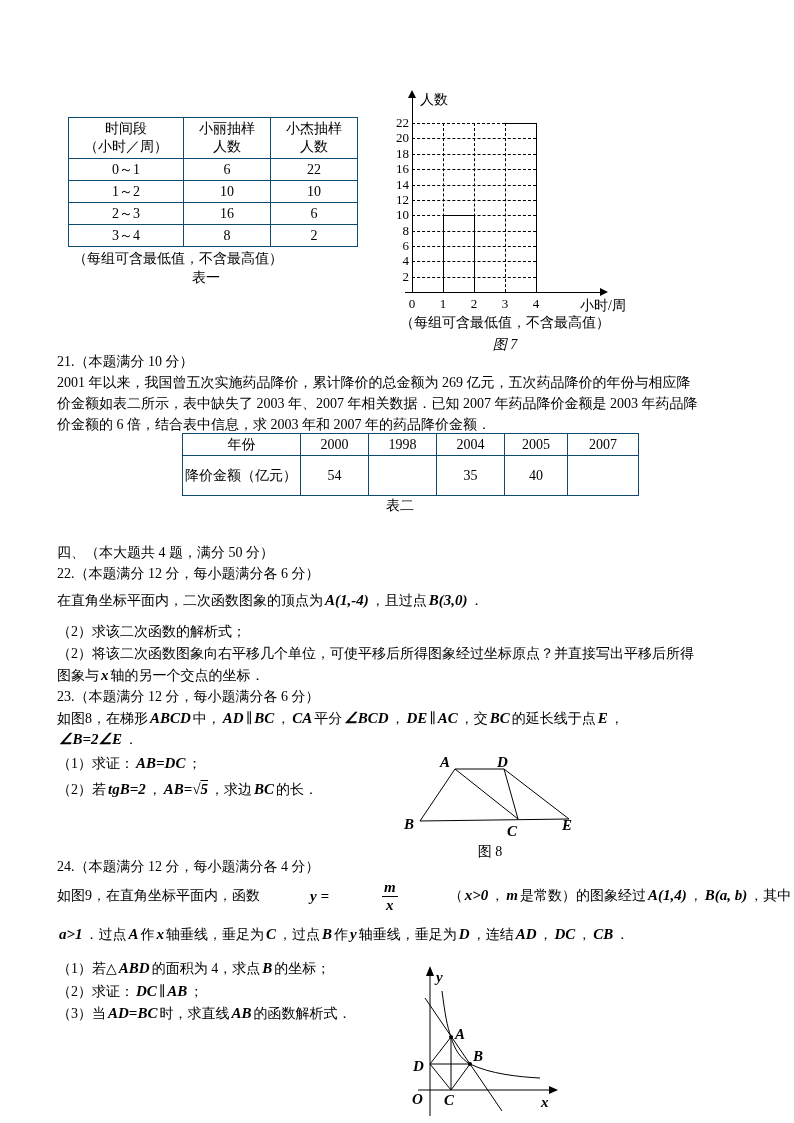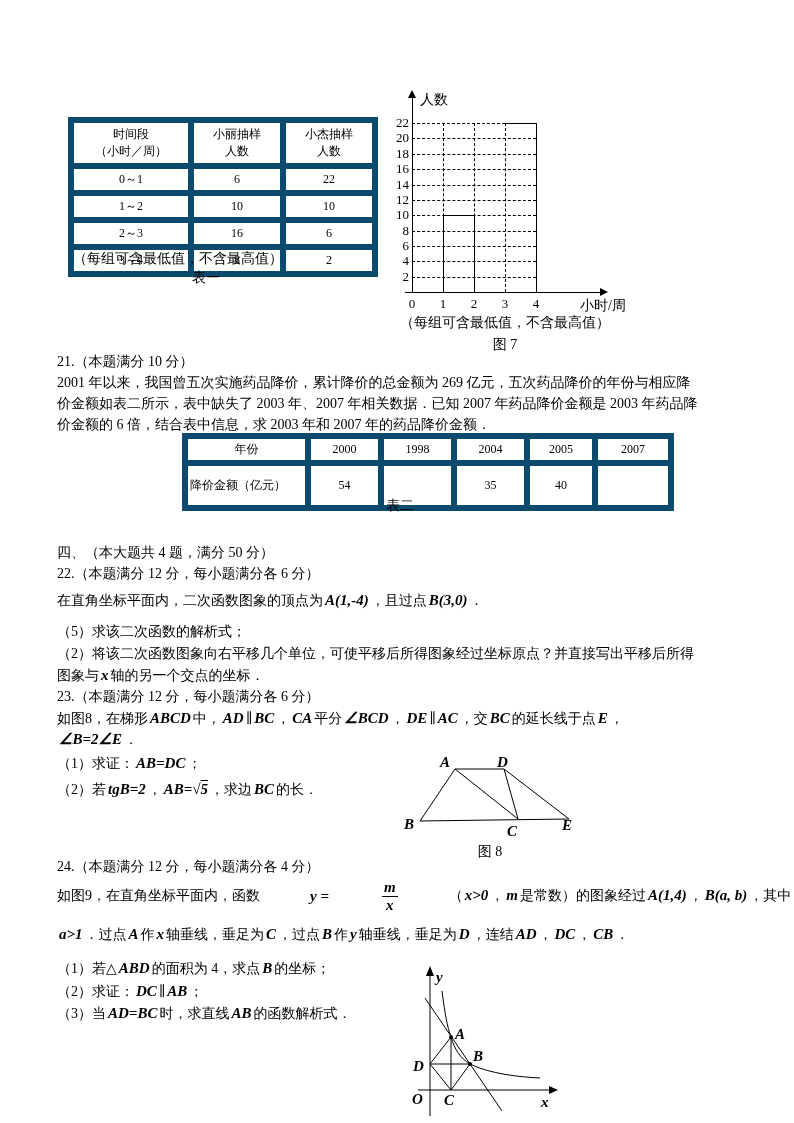--- a/index.html
+++ b/index.html
@@ -4,22 +4,22 @@
 <style>
   html,body{margin:0;padding:0;background:#888;}
   .page{position:relative;width:794px;height:1123px;background:#fff;overflow:hidden;
         font-family:"Liberation Serif","DejaVu Serif",serif;font-size:14px;color:#000;}
   .abs{position:absolute;}
   .ln{position:absolute;white-space:nowrap;line-height:20px;}
   .mth{font-family:"Liberation Serif",serif;font-weight:bold;font-style:italic;padding:0 2px;font-size:15px;}
   .rad{text-decoration:overline;}
   
   table.doc{border-collapse:collapse;table-layout:fixed;}
-  table.doc th,table.doc td{border:6px solid #0c4a6e;text-align:center;font-weight:normal;
-        font-size:12px;padding:0 2px;white-space:pre-line;}
+  table.doc th,table.doc td{border:1px solid #0c4a6e;text-align:center;font-weight:normal;
+        font-size:14px;padding:0 2px;white-space:pre-line;}
   
   .hg{position:absolute;height:0;border-top:1px dashed #000;}
   .vg{position:absolute;width:0;border-left:1px dashed #000;}
   .hs{position:absolute;height:1px;background:#000;}
   .vs{position:absolute;width:1px;background:#000;}
   .yt{position:absolute;width:25px;text-align:right;font-size:13px;line-height:15px;}
   .xt{position:absolute;width:20px;text-align:center;font-size:13px;line-height:15px;}
   .arr-up{position:absolute;width:0;height:0;border-left:4px solid transparent;
         border-right:4px solid transparent;border-bottom:8px solid #000;}
   .arr-right{position:absolute;width:0;height:0;border-top:4px solid transparent;
@@ -116,21 +116,21 @@
     <span class="yt" style="left:4px;top:163px;">4</span>
     <span class="yt" style="left:4px;top:179px;">2</span>
 
     <span class="xt" style="left:22px;top:206px;">0</span>
     <span class="xt" style="left:53px;top:206px;">1</span>
     <span class="xt" style="left:84px;top:206px;">2</span>
     <span class="xt" style="left:115px;top:206px;">3</span>
     <span class="xt" style="left:146px;top:206px;">4</span>
 
     <div class="cap" style="left:5px;top:224px;width:240px;">（每组可含最低值，不含最高值）</div>
-    <div class="cap" style="left:5px;top:246px;width:240px;">图 7</div>
+    <div class="cap" style="left:5px;top:246px;width:240px;font-style:italic;">图 7</div>
   </div>
 
   <div class="ln" style="left:57px;top:352px;">21.（本题满分 10 分）</div>
   <div class="ln" style="left:57px;top:373px;">2001 年以来，我国曾五次实施药品降价，累计降价的总金额为 269 亿元，五次药品降价的年份与相应降</div>
   <div class="ln" style="left:57px;top:394px;">价金额如表二所示，表中缺失了 2003 年、2007 年相关数据．已知 2007 年药品降价金额是 2003 年药品降</div>
   <div class="ln" style="left:57px;top:415px;">价金额的 6 倍，结合表中信息，求 2003 年和 2007 年的药品降价金额．</div>
 
   <div class="abs" style="left:182px;top:433px;">
     <table class="doc">
       <tbody>
@@ -151,21 +151,21 @@
         <td></td>
       </tr>
     </tbody>
       </table>
   </div>
   <div class="cap" style="left:182px;top:497px;width:436px;">表二</div>
 
   <div class="ln" style="left:57px;top:543px;">四、（本大题共 4 题，满分 50 分）</div>
   <div class="ln" style="left:57px;top:564px;">22.（本题满分 12 分，每小题满分各 6 分）</div>
   <div class="ln" style="left:57px;top:590px;"><span>在直角坐标平面内，二次函数图象的顶点为</span><span class="mth">A(1,-4)</span><span>，且过点</span><span class="mth">B(3,0)</span><span>．</span></div>
-  <div class="ln" style="left:57px;top:622px;">（5）求该二次函数的解析式；</div>
+  <div class="ln" style="left:57px;top:622px;">（2）求该二次函数的解析式；</div>
   <div class="ln" style="left:57px;top:644px;">（2）将该二次函数图象向右平移几个单位，可使平移后所得图象经过坐标原点？并直接写出平移后所得</div>
   <div class="ln" style="left:57px;top:665px;"><span>图象与</span><span class="mth">x</span><span>轴的另一个交点的坐标．</span></div>
 
   <div class="ln" style="left:57px;top:687px;">23.（本题满分 12 分，每小题满分各 6 分）</div>
   <div class="ln" style="left:57px;top:708px;"><span>如图8，在梯形</span><span class="mth">ABCD</span><span>中，</span><span class="mth">AD</span><span>∥</span><span class="mth">BC</span><span>，</span><span class="mth">CA</span><span>平分</span><span class="mth">∠BCD</span><span>，</span><span class="mth">DE</span><span>∥</span><span class="mth">AC</span><span>，交</span><span class="mth">BC</span><span>的延长线于点</span><span class="mth">E</span><span>，</span></div>
   <div class="ln" style="left:57px;top:729px;"><span class="mth">∠B=2∠E</span><span>．</span></div>
   <div class="ln" style="left:57px;top:753px;"><span>（1）求证：</span><span class="mth">AB=DC</span><span>；</span></div>
   <div class="ln" style="left:57px;top:779px;"><span>（2）若</span><span class="mth">tgB=2</span><span>，</span><span class="mth">AB=√<span class="rad">5</span></span><span>，求边</span><span class="mth">BC</span><span>的长．</span></div>
 
   <svg class="abs" style="left:393px;top:748px;" width="210" height="92">

